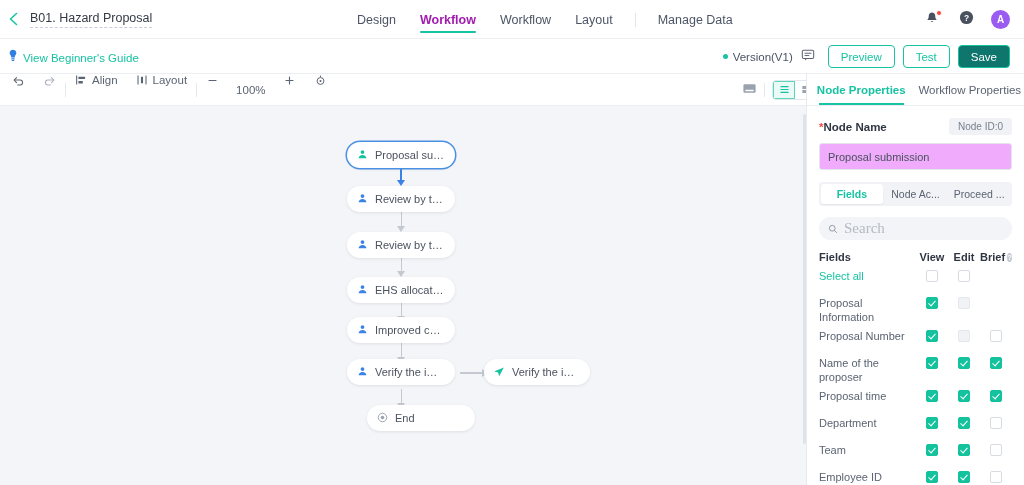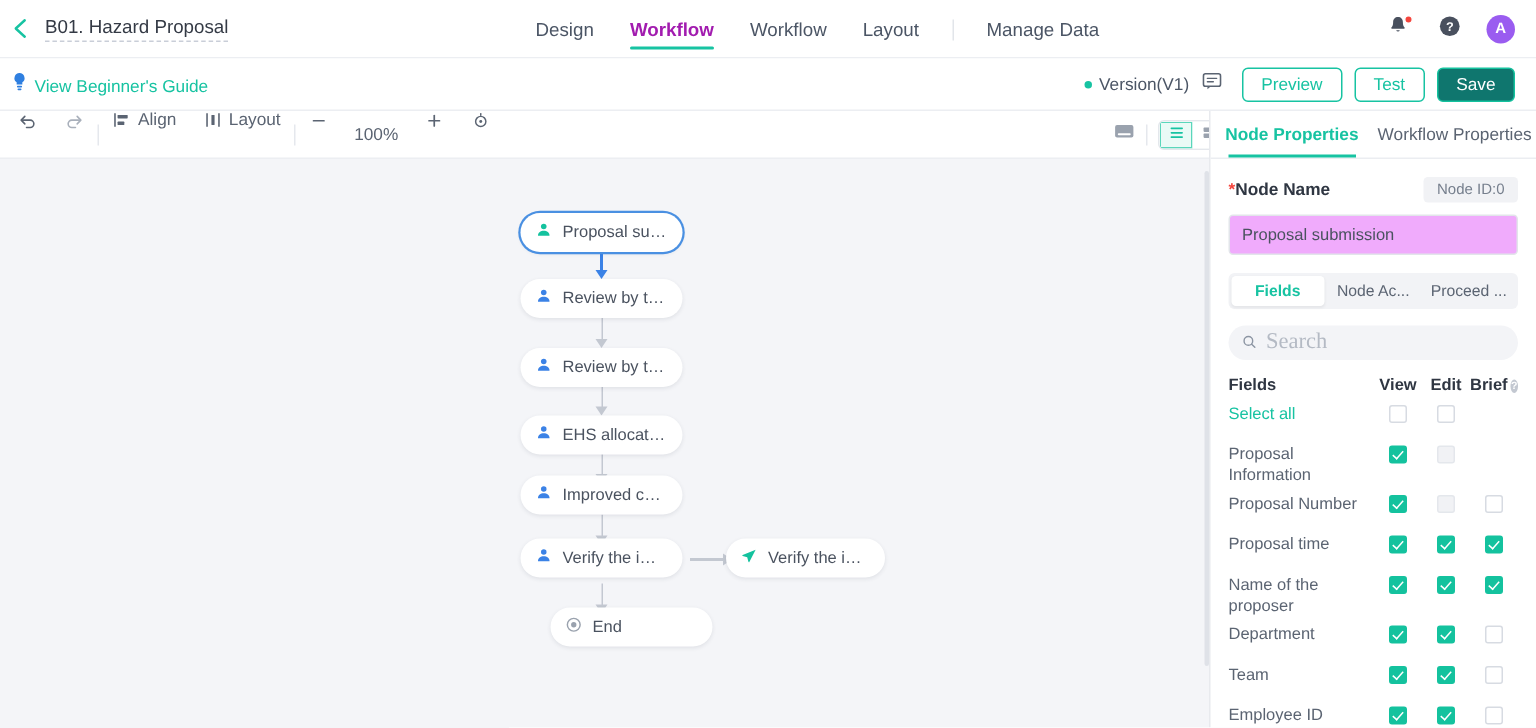--- a/index.html
+++ b/index.html
@@ -546,46 +546,46 @@
             </div>
           <div class="frow-col">
               <span class="cb dim"></span>
             </div>
           <div class="frow-col">
               <span class="cb"></span>
             </div>
         </div>
 
         <div class="frow">
+          <div class="frow-name">Name of the proposer</div>
+          <div class="frow-col">
+              <span class="cb checked"></span>
+            </div>
+          <div class="frow-col">
+              <span class="cb checked"></span>
+            </div>
+          <div class="frow-col">
+              <span class="cb checked"></span>
+            </div>
+        </div>
+
+        <div class="frow">
           <div class="frow-name">Proposal time</div>
           <div class="frow-col">
               <span class="cb checked"></span>
             </div>
           <div class="frow-col">
               <span class="cb checked"></span>
             </div>
           <div class="frow-col">
               <span class="cb checked"></span>
             </div>
         </div>
 
         <div class="frow">
-          <div class="frow-name">Name of the proposer</div>
-          <div class="frow-col">
-              <span class="cb checked"></span>
-            </div>
-          <div class="frow-col">
-              <span class="cb checked"></span>
-            </div>
-          <div class="frow-col">
-              <span class="cb checked"></span>
-            </div>
-        </div>
-
-        <div class="frow">
           <div class="frow-name">Department</div>
           <div class="frow-col">
               <span class="cb checked"></span>
             </div>
           <div class="frow-col">
               <span class="cb checked"></span>
             </div>
           <div class="frow-col">
               <span class="cb"></span>
             </div>

